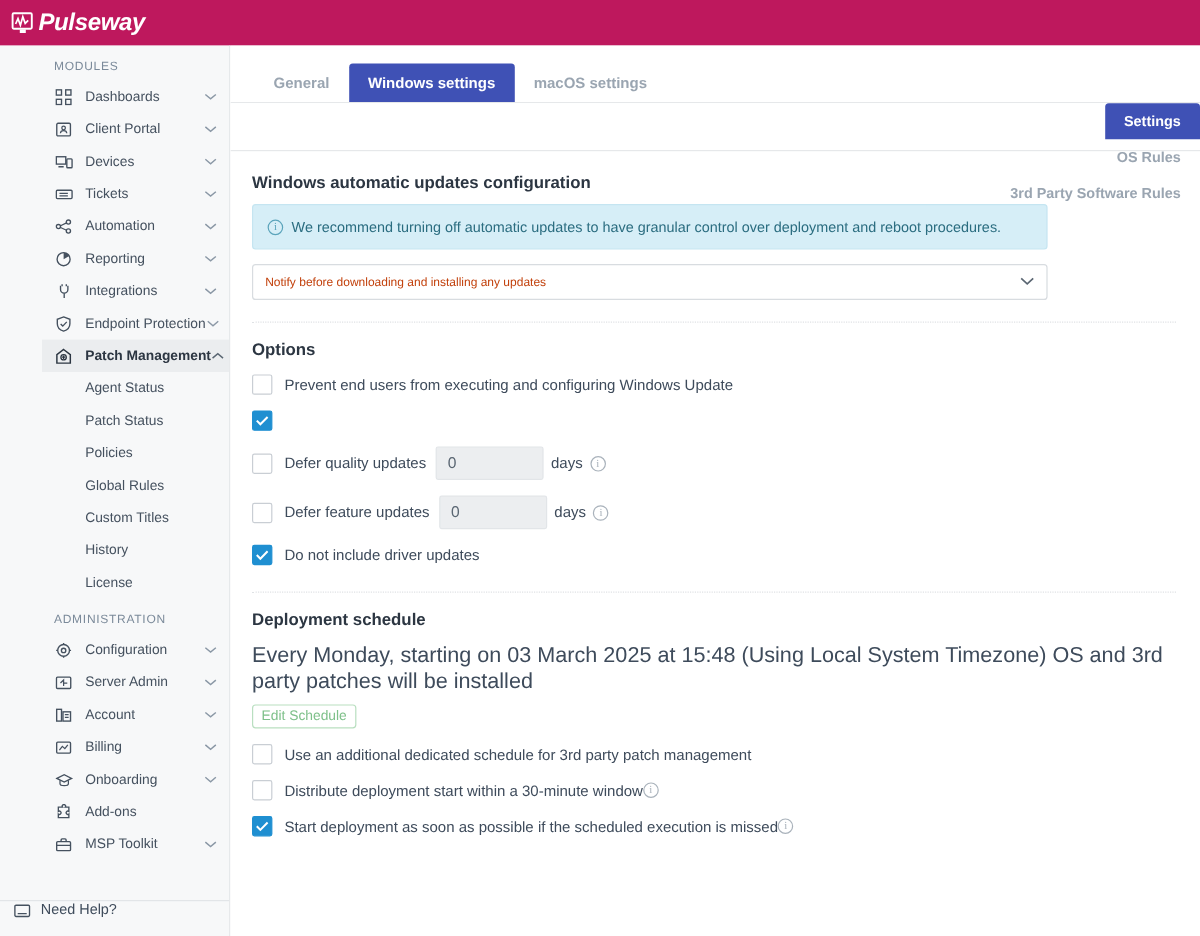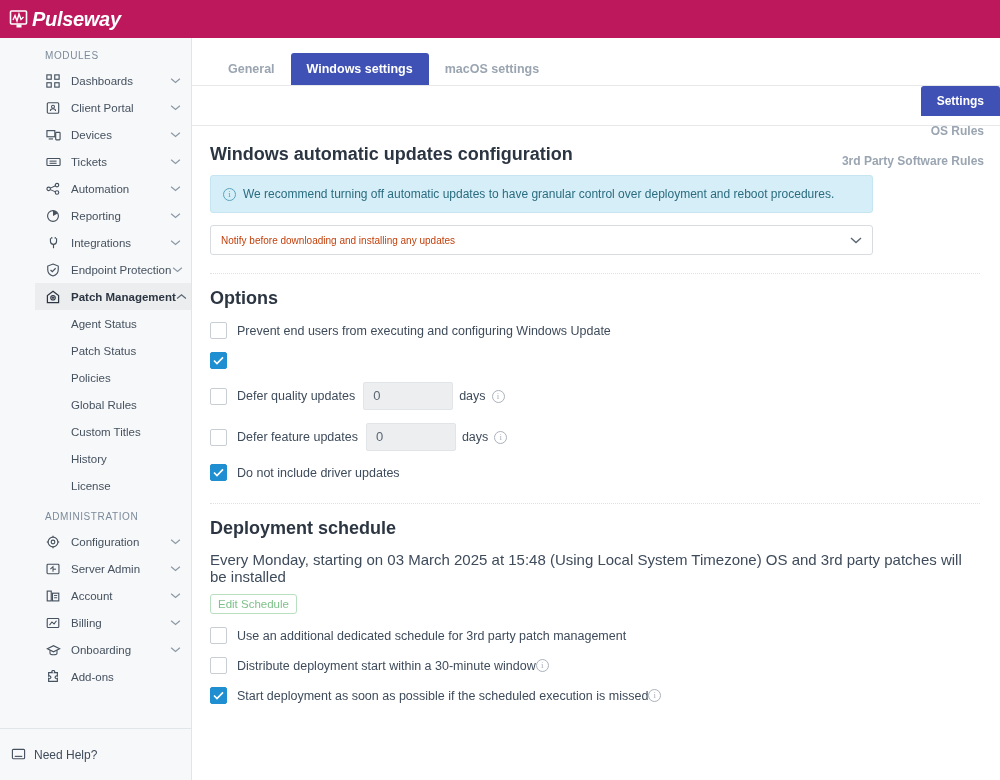--- a/index.html
+++ b/index.html
@@ -94,22 +94,22 @@
     height: 27px;
     padding-left: 36px;
     color: #45515f;
     cursor: pointer;
     font-size: 11.5px;
   }
   .sidebar-footer {
     position: absolute;
     bottom: 0; left: 0; right: 0;
     border-top: 1px solid #e2e5e8;
-    height: 52px;
-    display: flex; align-items: center;
+    height: 30px;
+    display: flex; 
     padding-left: 10px;
     background: #f7f8f9;
   }
   .sidebar-footer .nav-icon { margin-right: 8px; }
 
   
   .main {
     flex: 1 1 auto;
     background: #ffffff;
     min-width: 0;
@@ -153,21 +153,21 @@
     padding: 8px 16px;
     cursor: pointer;
     border-radius: 3px 3px 0 0;
     white-space: nowrap;
   }
   .tab2.active { background: #3f51b5; color: #ffffff; }
 
   .panel { padding: 18px 20px 0 18px; }
 
   .heading {
-    font-size: 18px;
+    font-size: 14px;
     font-weight: bold;
     color: #2c3642;
     margin: 0 0 10px 0;
   }
   .alert-info {
     background: #d6eef7;
     border: 1px solid #c5e5f1;
     border-radius: 3px;
     padding: 11px 12px;
     font-size: 12px;
@@ -242,21 +242,21 @@
     border-radius: 2px;
     margin: 0 6px 0 8px;
     font-size: 13px;
     color: #5a6672;
     padding: 0 9px;
     line-height: 26px;
   }
   .days-label { font-size: 12.5px; color: #3e4b5b; margin-right: 6px; }
 
   .sched-text {
-    font-size: 15px;
+    font-size: 18px;
     color: #3e4b5b;
     margin-top: 12px;
   }
   .btn-outline-green {
     display: inline-block;
     margin-top: 9px;
     border: 1px solid #b9dfc0;
     background: #ffffff;
     color: #7ec08a;
     border-radius: 3px;
@@ -526,20 +526,35 @@
             </span>
           </div>
           <div class="nav-item">
             <span class="nav-icon">
               <svg width="14" height="14" viewBox="0 0 16 16">
                 <path d="M3 3h4a1.6 1.6 0 1 1 2.6 0H13v4a1.6 1.6 0 1 0 0 2.6V13H3V9.6a1.6 1.6 0 1 0 0-2.6Z" fill="none" stroke="#45515f" stroke-width="1.3"></path>
               </svg>
             </span>
             <span class="nav-label">Add-ons</span>
           </div>
+          <div class="nav-item">
+            <span class="nav-icon">
+              <svg width="14" height="14" viewBox="0 0 16 16">
+                <rect x="1.4" y="5" width="13.2" height="8.6" rx="1" fill="none" stroke="#45515f" stroke-width="1.3"></rect>
+                <path d="M5.6 5V3.4a1 1 0 0 1 1-1h2.8a1 1 0 0 1 1 1V5" fill="none" stroke="#45515f" stroke-width="1.3"></path>
+                <line x1="1.4" y1="8.6" x2="14.6" y2="8.6" stroke="#45515f" stroke-width="1.1"></line>
+              </svg>
+            </span>
+            <span class="nav-label">MSP Toolkit</span>
+            <span class="chev">
+              <svg width="11" height="7" viewBox="0 0 12 8">
+                <polyline points="1,2 6,6.2 11,2" fill="none" stroke="#8b98a6" stroke-width="1.4"></polyline>
+              </svg>
+            </span>
+          </div>
         </div>
 
       <div class="sidebar-footer">
         <span class="nav-icon">
           <svg width="15" height="15" viewBox="0 0 16 16">
             <rect x="1.5" y="2.5" width="13" height="10" rx="1" fill="none" stroke="#45515f" stroke-width="1.2"></rect>
             <line x1="4" y1="10" x2="12" y2="10" stroke="#45515f" stroke-width="1.2"></line>
           </svg>
         </span>
         <span style="font-size:12px;">Need Help?</span>

